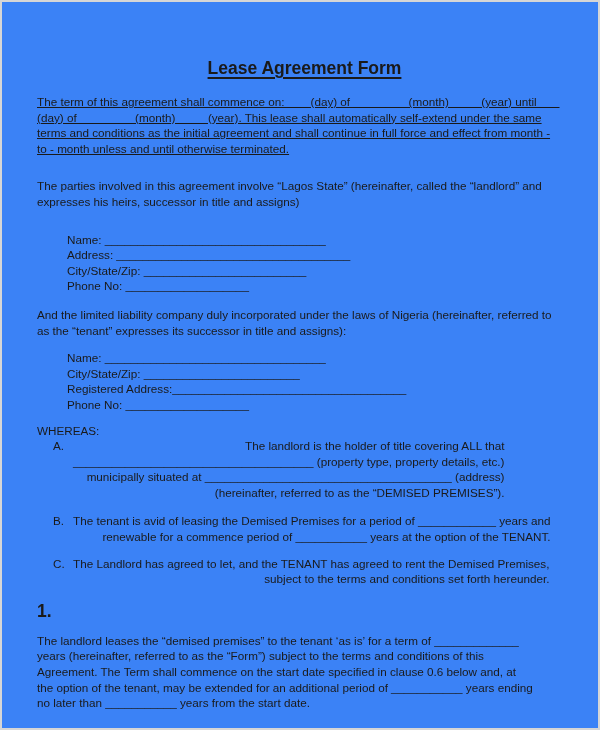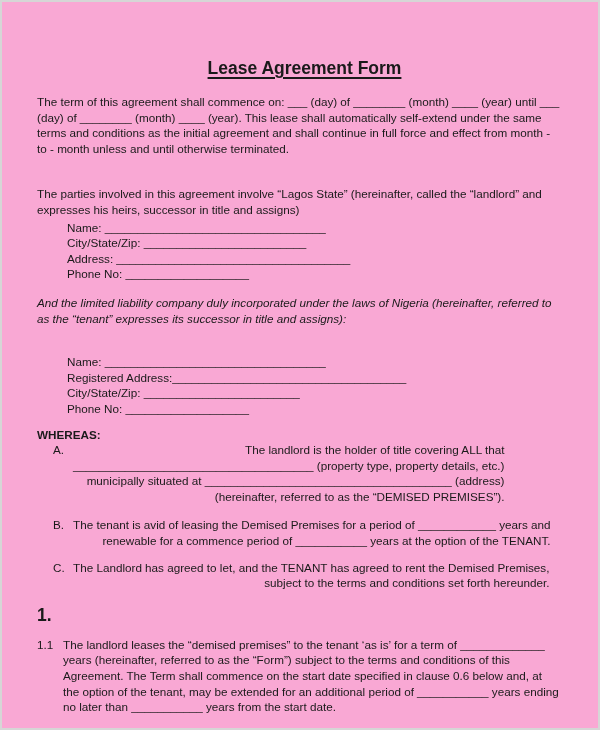--- a/index.html
+++ b/index.html
@@ -3,48 +3,48 @@
 <meta charset="utf-8">
 <style>
   * { margin: 0; padding: 0; box-sizing: border-box; }
   html, body { background: #ffffff; }
   body {
     width: 600px; height: 730px;
     font-family: "Liberation Sans", "DejaVu Sans", sans-serif;
   }
   .page {
     width: 600px; height: 730px;
-    background: #f9a8d4;
+    background: #3b82f6;
     border: 2px solid #d6d6d6;
     padding: 55px 26px 0 35px;
     color: #1a1a1a;
     font-size: 11.7px;
     line-height: 15.6px;
     overflow: hidden;
   }
   .doc-title {
     font-size: 17.5px;
     line-height: 22px;
     font-weight: bold;
     text-align: center;
     text-decoration: underline;
     text-decoration-thickness: 2px;
     text-underline-offset: 3px;
     margin-bottom: 15px;
     white-space: pre;
   }
   .para { white-space: pre; }
   .bold { font-weight: normal; }
-  .mb-term    { margin-bottom: 30px; }
-  .mb-parties { margin-bottom: 2px; }
+  .mb-term    { margin-bottom: 22px; text-decoration: underline; }
+  .mb-parties { margin-bottom: 22px; }
   .mb-f1      { margin-bottom: 13px; }
-  .mb-tenant  { margin-bottom: 28px; font-style: italic; }
+  .mb-tenant  { margin-bottom: 12px; }
   .mb-f2      { margin-bottom: 10px; }
   .field-line { white-space: pre; margin-left: 30px; }
-  .whereas-label { font-weight: bold; white-space: pre; }
+  .whereas-label { font-weight: normal; white-space: pre; }
   .list-item { display: flex; margin-left: 16px; }
   .list-item .marker { flex: none; width: 20px; white-space: pre; }
   .list-item .content { white-space: pre; text-align: right; }
   .li-a { margin-bottom: 13px; }
   .li-b { margin-bottom: 11px; }
   .li-c { margin-bottom: 14px; }
   .section-heading {
     display: flex;
     font-size: 17.5px;
     line-height: 21px;
@@ -67,32 +67,32 @@
   <p class="para mb-term">The term of this agreement shall commence on: ___ (day) of ________ (month) ____ (year) until ___
 (day) of ________ (month) ____ (year). This lease shall automatically self-extend under the same
 terms and conditions as the initial agreement and shall continue in full force and effect from month -
 to - month unless and until otherwise terminated.</p>
 
   <p class="para mb-parties">The parties involved in this agreement involve “Lagos State” (hereinafter, called the “landlord” and
 expresses his heirs, successor in title and assigns)</p>
 
   <div class="fields mb-f1">
       <p class="field-line"><span>Name:</span><span> __________________________________</span></p>
+      <p class="field-line"><span>Address:</span><span> ____________________________________</span></p>
       <p class="field-line"><span>City/State/Zip:</span><span> _________________________</span></p>
-      <p class="field-line"><span>Address:</span><span> ____________________________________</span></p>
       <p class="field-line"><span>Phone No:</span><span> ___________________</span></p>
     </div>
 
   <p class="para mb-tenant">And the limited liability company duly incorporated under the laws of Nigeria (hereinafter, referred to
 as the “tenant” expresses its successor in title and assigns):</p>
 
   <div class="fields mb-f2">
       <p class="field-line"><span>Name:</span><span> __________________________________</span></p>
+      <p class="field-line"><span>City/State/Zip:</span><span> ________________________</span></p>
       <p class="field-line"><span>Registered Address:</span><span>____________________________________</span></p>
-      <p class="field-line"><span>City/State/Zip:</span><span> ________________________</span></p>
       <p class="field-line"><span>Phone No:</span><span> ___________________</span></p>
     </div>
 
   <p class="whereas-label">WHEREAS:</p>
 
   <div class="list-item li-a">
       <span class="marker">A.</span>
       <p class="content"><span>The landlord is the holder of title covering ALL that
 _____________________________________ (property type, property details, etc.)
 municipally situated at ______________________________________ (address)
@@ -107,21 +107,20 @@
 
   <div class="list-item li-c">
       <span class="marker">C.</span>
       <p class="content">The Landlord has agreed to let, and the TENANT has agreed to rent the Demised Premises,
 subject to the terms and conditions set forth hereunder.</p>
     </div>
 
   <h2 class="section-heading"><span class="num">1.</span></h2>
 
   <div class="clause">
-      <span class="num">1.1</span>
       <p class="content"><span>The landlord leases the “demised premises” to the tenant ‘as is’ for a term of _____________
 years (hereinafter, referred to as the “</span><span class="bold">Form</span><span>”) subject to the terms and conditions of this
 Agreement. The Term shall commence on the start date specified in clause 0.6 below and, at
 the option of the tenant, may be extended for an additional period of ___________ years ending
 no later than ___________ years from the start date.</span></p>
     </div>
 
 </div>
 
 </body></html>

